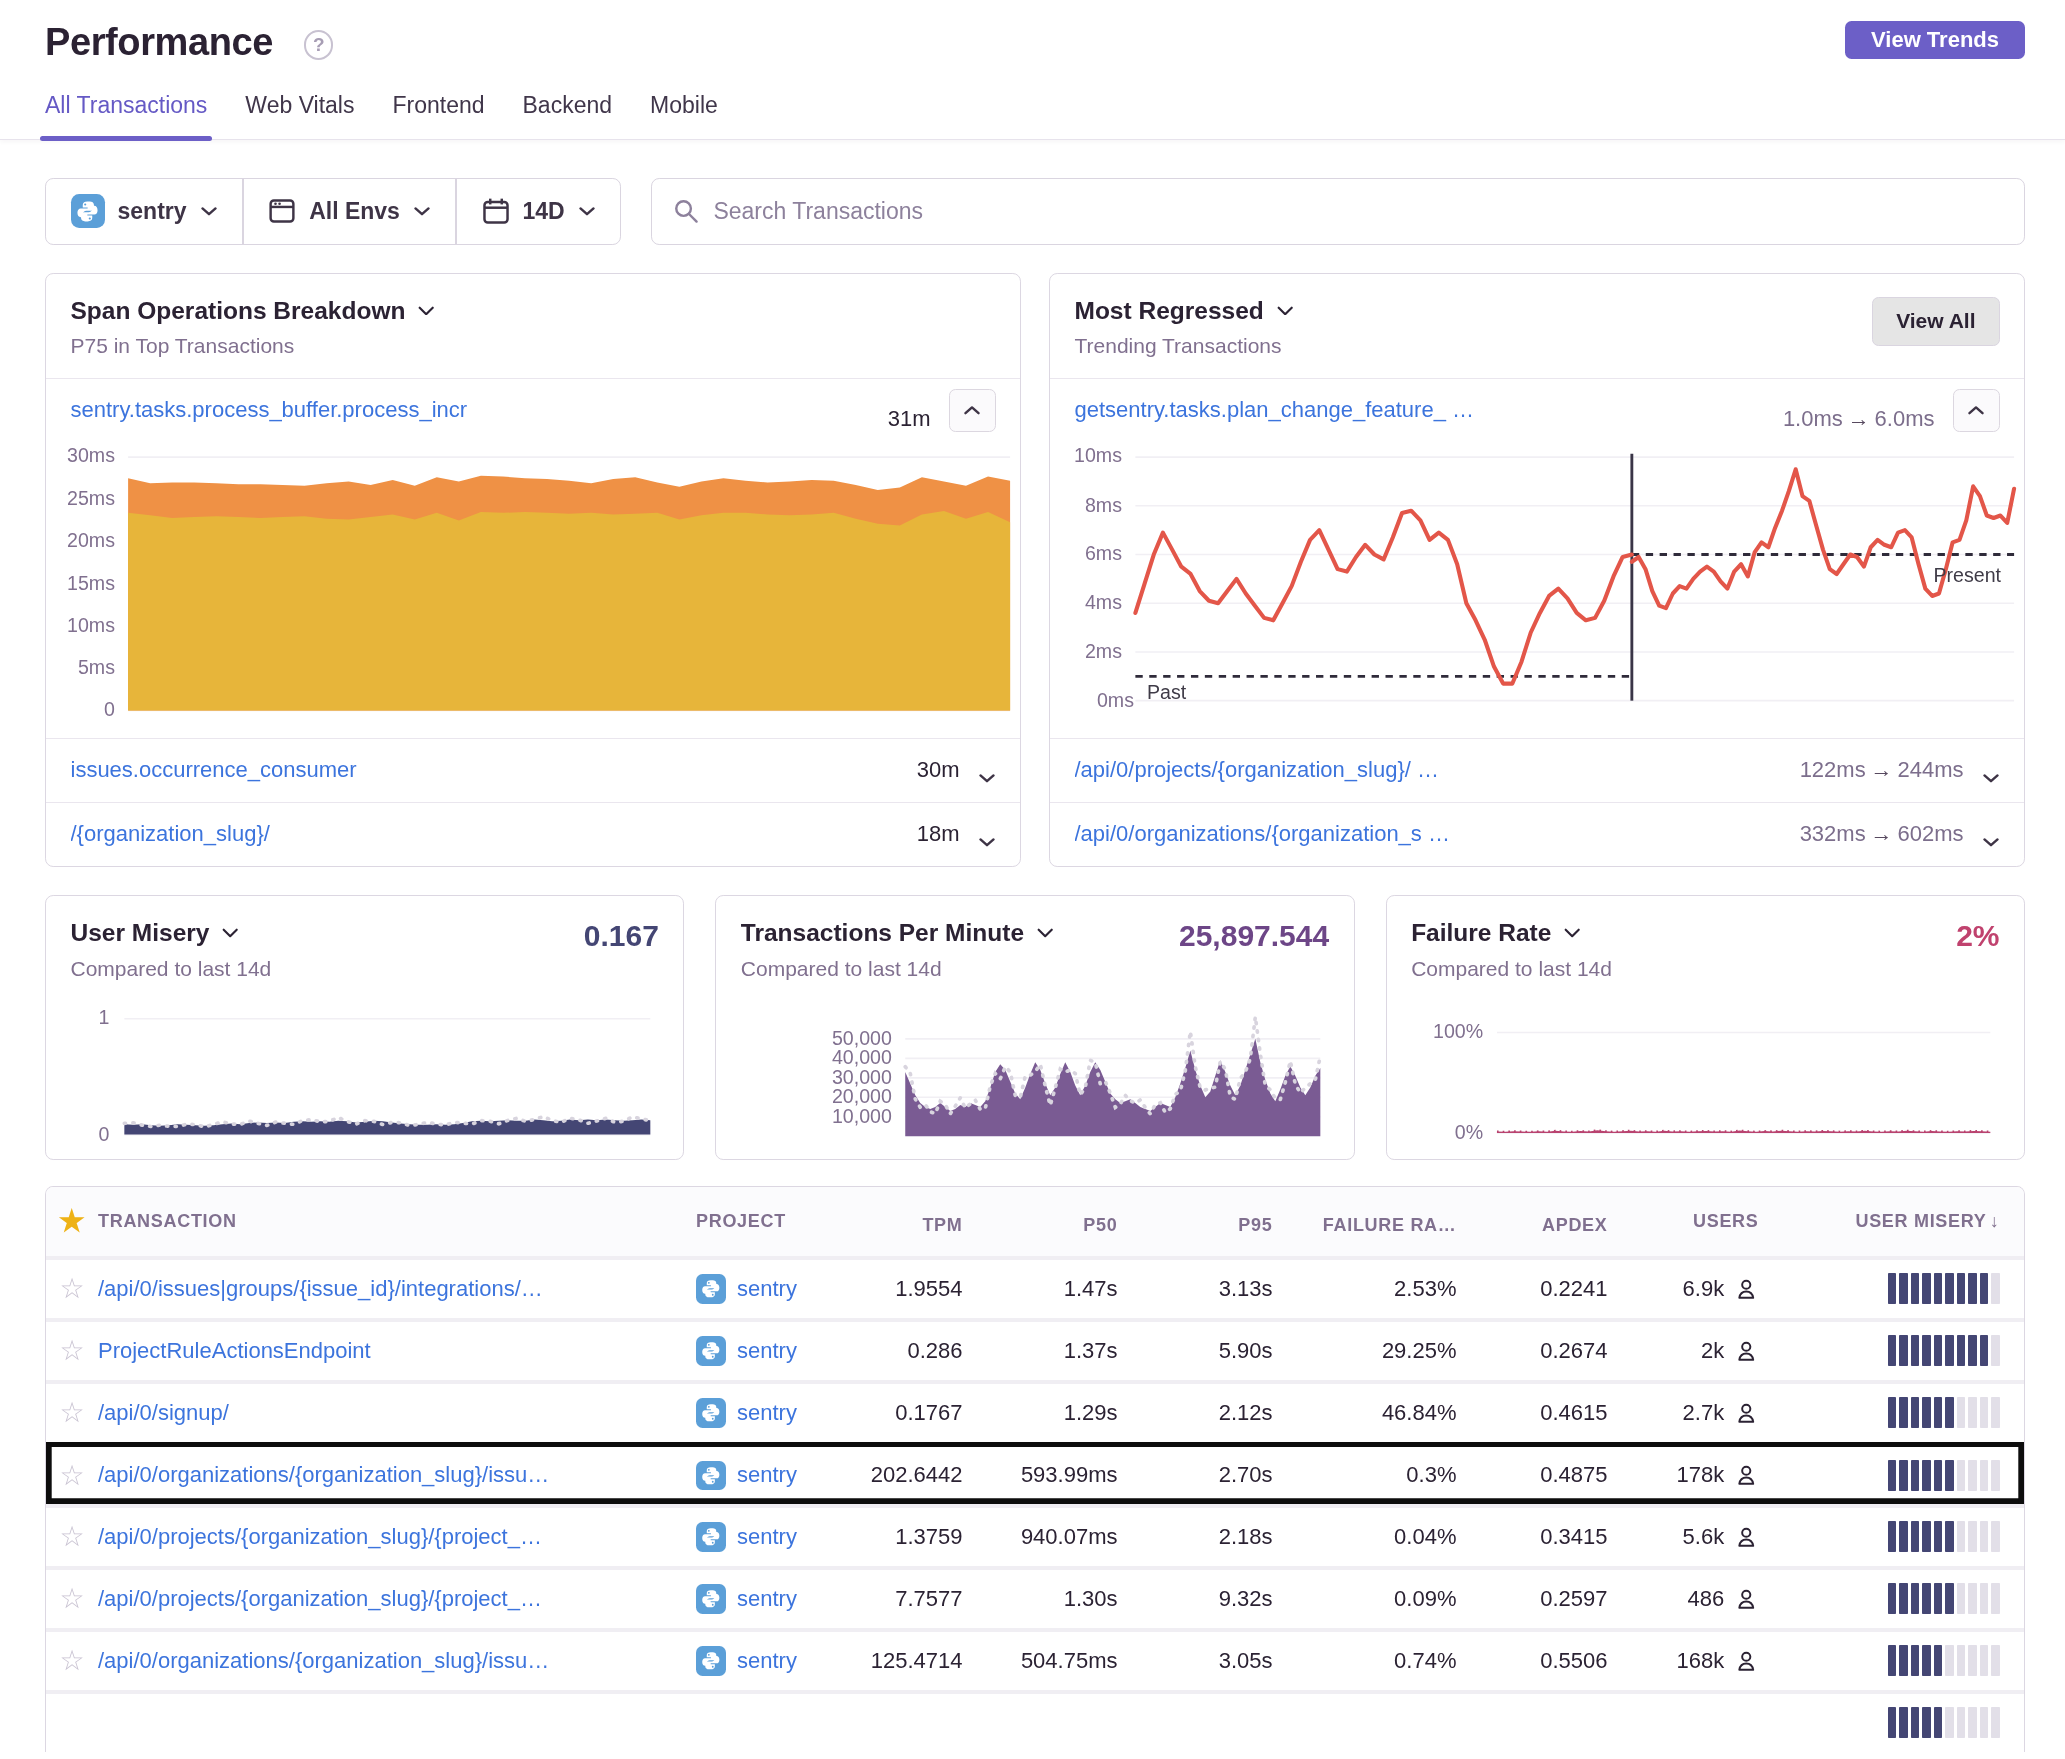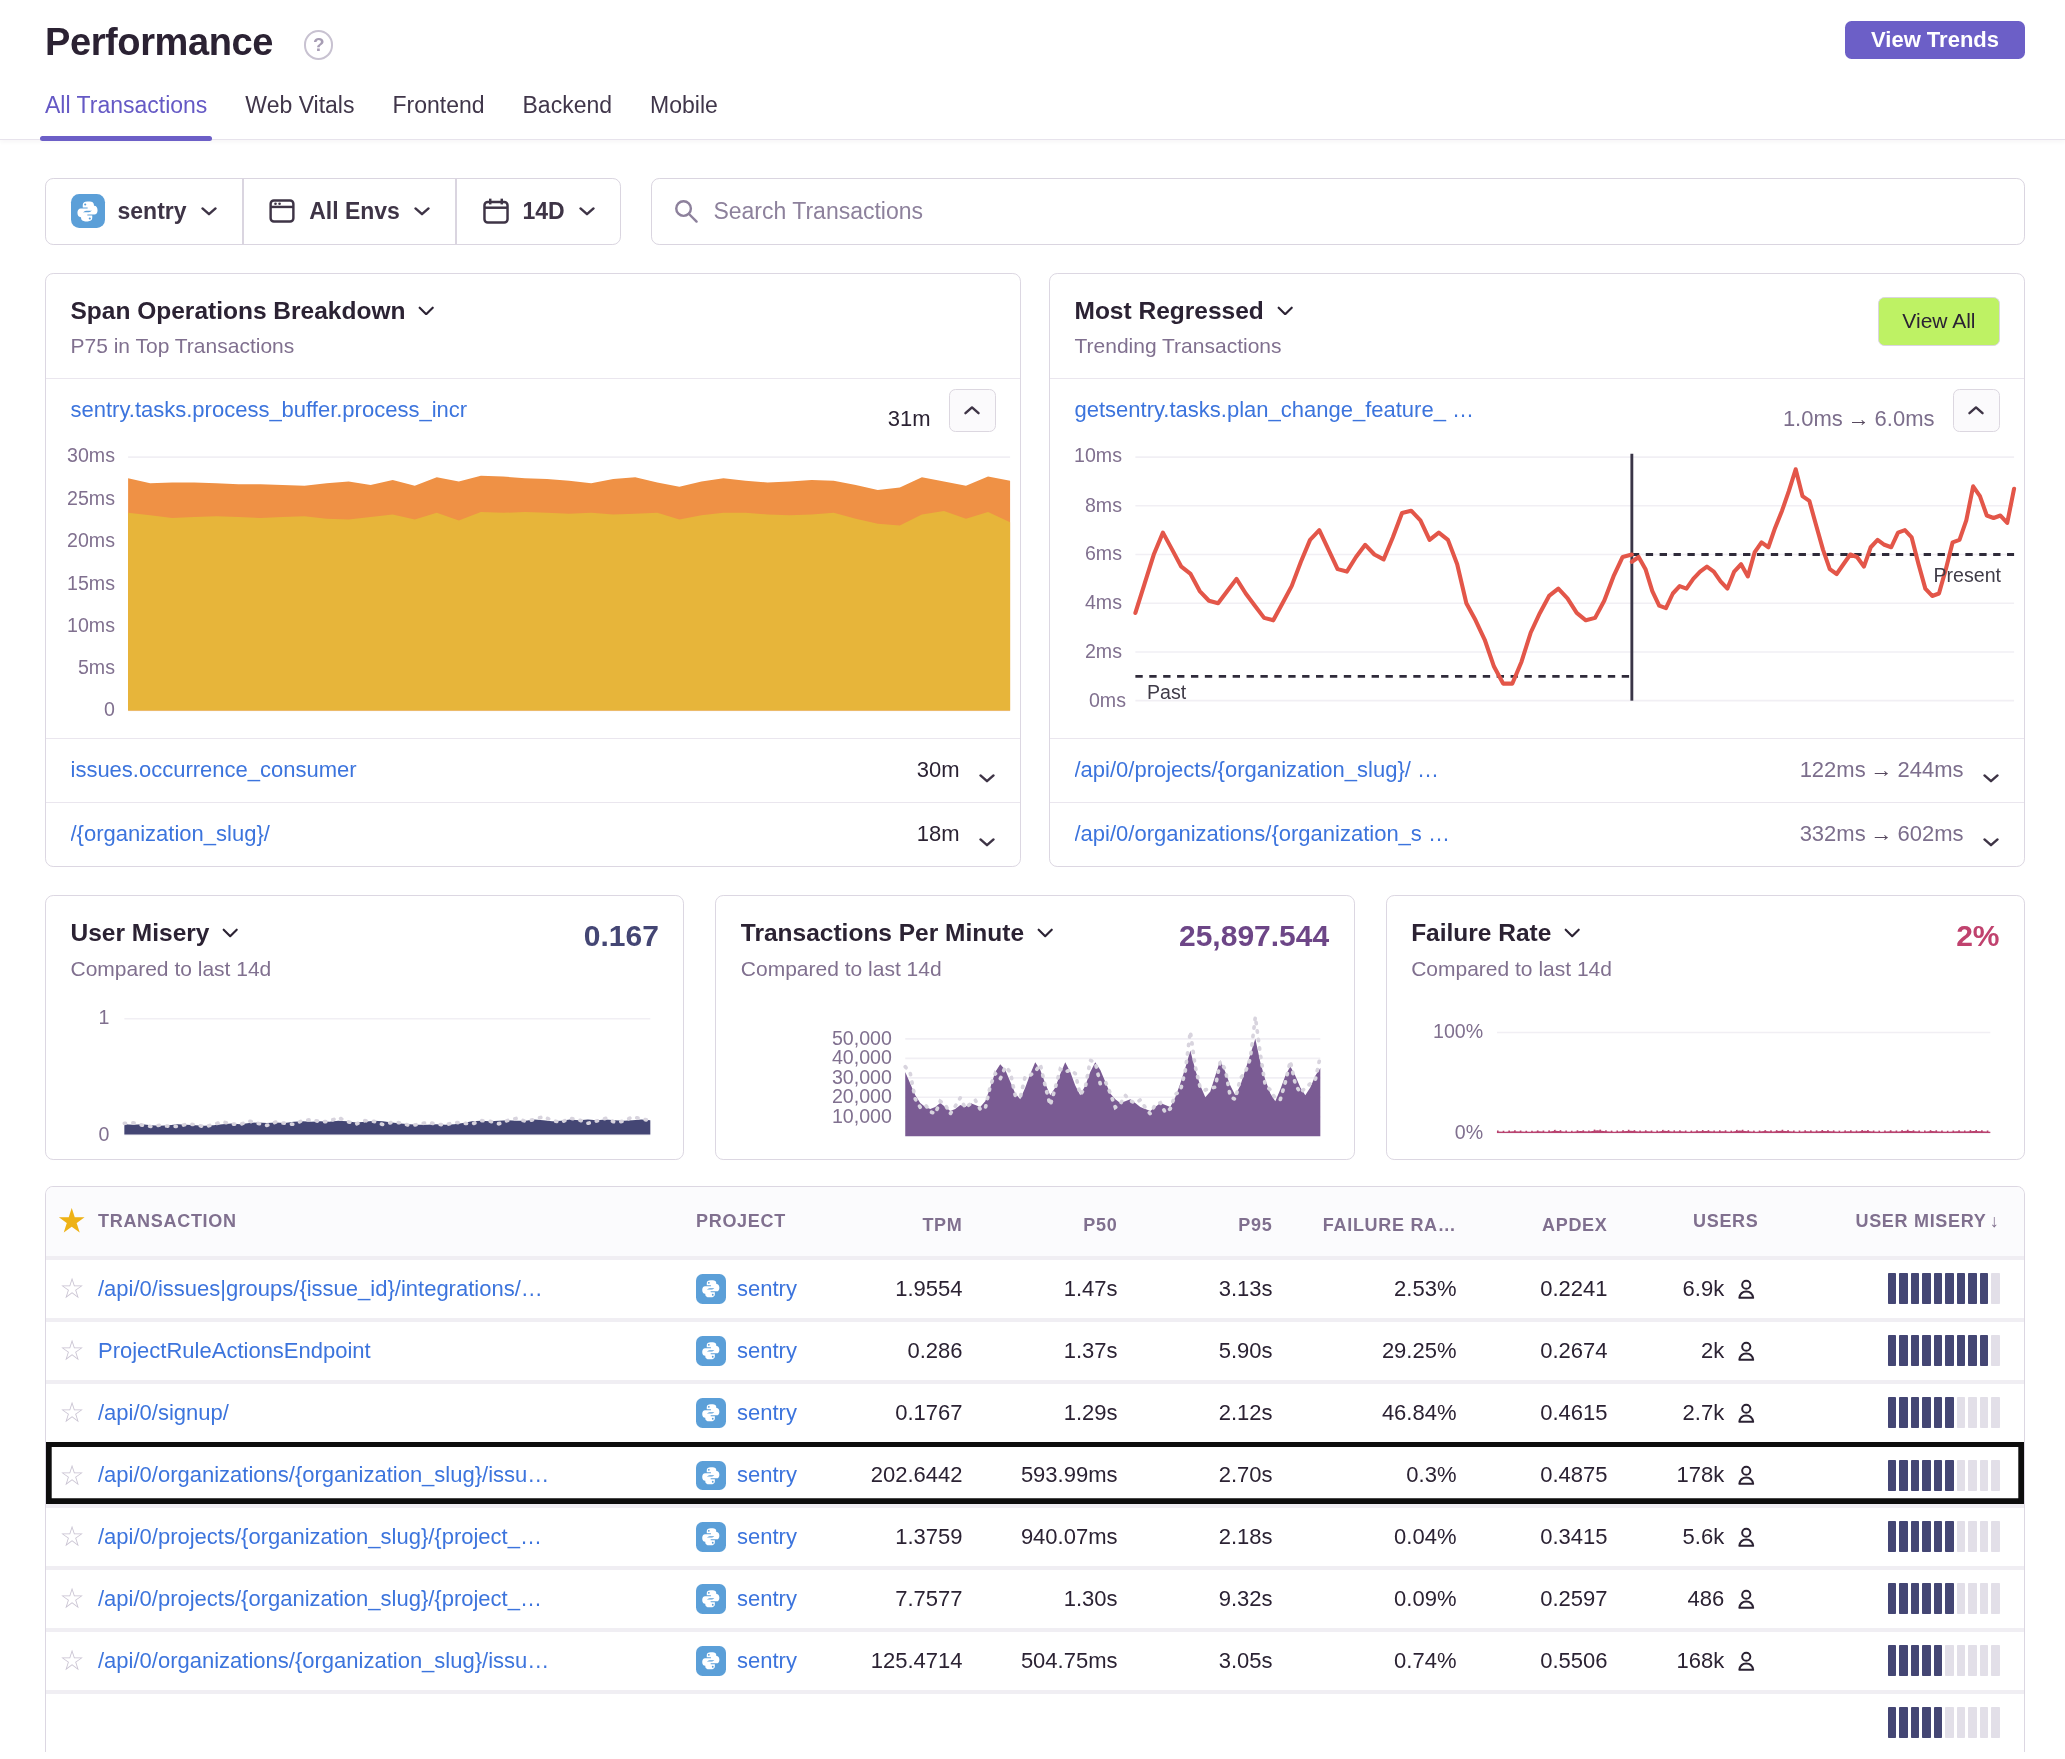--- a/index.html
+++ b/index.html
@@ -33,22 +33,22 @@
   .search-box input::placeholder { color: #8d819c; }
   .proj-ic { width: 34px; height: 34px; border-radius: 8.2px; background: #5b9fd8; display: flex; align-items: center; justify-content: center; flex: none; }
   .proj-ic svg { width: 23px; height: 23px; }
 
   
   .cards-row { display: flex; gap: 28px; margin: 28px 40px 0 45px; }
   .card { flex: 1; border: 1.6px solid #dcd7e2; border-radius: 8.2px; background: #fff; overflow: hidden; }
   .card-head { padding: 23px 24.5px 19.6px; display: flex; justify-content: space-between; align-items: flex-start; }
   .card-title { font-size: 24.5px; font-weight: 600; color: #2b2233; display: flex; align-items: center; gap: 13px; cursor: pointer; }
   .card-sub { font-size: 21px; color: #80708f; margin-top: 9.8px; }
-  .btn-ghost { height: 49px; padding: 0 23px; border: 1.6px solid #dad5e0; border-radius: 6.5px; font-size: 21px; font-weight: 400;
-    background: #bef264; color: #2b2233; cursor: pointer; font-family: inherit; }
+  .btn-ghost { height: 49px; padding: 0 23px; border: 1.6px solid #dad5e0; border-radius: 6.5px; font-size: 21px; font-weight: 700;
+    background: #e5e5e5; color: #2b2233; cursor: pointer; font-family: inherit; }
   .op-row { height: 64px; border-top: 1.2px solid #eae6ee; display: flex; align-items: center; justify-content: space-between; padding: 0 24.5px; }
   .op-link { color: #3c74dd; font-size: 22px; text-decoration: none; white-space: nowrap; overflow: hidden; text-overflow: ellipsis; max-width: 62%; cursor: pointer; }
   .op-right { display: flex; align-items: flex-end; gap: 18px; font-size: 22px; color: #2b2233; }
   .trend-vals { color: #7c6e8c; }
   .trend-vals .arr { color: #57495f; padding: 0 4.9px; }
   .collapse-btn { width: 47px; height: 43px; border: 1.6px solid #dcd7e0; border-radius: 6.5px; background: #fbfafc;
     display: flex; align-items: center; justify-content: center; cursor: pointer; }
   .chev-plain { display: flex; align-items: center; cursor: pointer; }
   .chart-wrap { position: relative; height: 291px; margin: 1.6px 0 3.3px; }
   .tick-label { position: absolute; font-size: 19.6px; color: #80708f; text-align: right; }
@@ -261,21 +261,21 @@
           <line x1="711.3749999999999" x2="1179" y1="135.2" y2="135.2" stroke="#2f2b3a" stroke-width="3.5" stroke-dasharray="9 8"></line>
           <line x1="711.3749999999999" x2="711.3749999999999" y1="12" y2="314" stroke="#3a3547" stroke-width="3.5"></line>
           <polyline points="104.0,206.7 115.2,171.0 126.5,135.2 137.7,108.4 149.0,129.2 160.2,150.1 171.5,159.0 182.7,179.9 194.0,191.8 205.2,194.8 216.5,179.9 227.7,165.0 239.0,182.9 250.2,197.8 261.5,212.7 272.7,215.7 284.0,194.8 295.2,173.9 306.5,144.1 317.7,117.3 329.0,105.4 340.2,129.2 351.4,153.1 362.7,156.1 373.9,138.2 385.2,123.3 396.4,135.2 407.7,141.2 418.9,114.3 430.2,84.5 441.4,81.6 452.7,93.5 463.9,117.3 475.2,108.4 486.4,117.3 497.7,147.1 508.9,194.8 520.2,215.7 531.4,239.5 542.7,272.3 553.9,293.1 565.2,293.1 576.4,266.3 587.7,230.6 598.9,206.7 610.1,185.9 621.4,176.9 632.6,188.8 643.9,206.7 655.1,215.7 666.4,212.7 677.6,191.8 688.9,162.0 700.1,138.2 711.4,135.2" fill="none" stroke="#e35649" stroke-width="5" stroke-linejoin="round" stroke-linecap="round"></polyline>
           <polyline points="711.4,144.1 719.7,138.2 728.1,153.1 736.4,179.9 744.8,197.8 753.1,200.8 761.5,182.9 769.8,173.9 778.2,176.9 786.5,165.0 794.9,156.1 803.2,150.1 811.6,156.1 819.9,168.0 828.3,176.9 836.6,156.1 845.0,147.1 853.3,162.0 861.7,132.2 870.0,120.3 878.4,126.3 886.7,102.4 895.1,81.6 903.4,57.7 911.8,30.9 920.1,63.7 928.5,69.6 936.8,99.4 945.2,129.2 953.5,153.1 961.9,159.0 970.2,147.1 978.6,135.2 986.9,138.2 995.3,150.1 1003.6,126.3 1012.0,117.3 1020.3,123.3 1028.7,126.3 1037.0,108.4 1045.4,105.4 1053.7,114.3 1062.1,147.1 1070.4,176.9 1078.8,185.9 1087.1,182.9 1095.5,153.1 1103.8,120.3 1112.2,117.3 1120.5,93.5 1128.9,51.8 1137.2,63.7 1145.6,87.5 1153.9,90.5 1162.3,87.5 1170.6,96.5 1179.0,54.7" fill="none" stroke="#e35649" stroke-width="5" stroke-linejoin="round" stroke-linecap="round"></polyline>
         </svg>
         <div class="tick-label" style="left: 0px; width: 72px; top: 0.8px;">10ms</div>
         <div class="tick-label" style="left: 0px; width: 72px; top: 50px;">8ms</div>
         <div class="tick-label" style="left: 0px; width: 72px; top: 98px;">6ms</div>
         <div class="tick-label" style="left: 0px; width: 72px; top: 147px;">4ms</div>
         <div class="tick-label" style="left: 0px; width: 72px; top: 196px;">2ms</div>
-        <div class="tick-label" style="left: 4px; width: 72px; top: 245px;">0ms</div>
+        <div class="tick-label" style="left: 12px; width: 72px; top: 245px;">0ms</div>
         <div class="anno-label" style="left: 97px; top: 237px;">Past</div>
         <div class="anno-label" style="right: 23px; top: 120px;">Present</div>
       </div>
     <div class="op-row">
       <a class="op-link">/api/0/projects/{organization_slug}/ …</a>
       <div class="op-right">
         <span class="trend-vals"><span>122ms</span><span class="arr">→</span><span>244ms</span></span>
         <span class="chev-plain">
           <svg width="18" height="10.6" class="icon" viewBox="0 0 22 13">
               <path d="M3 3l8 7 8-7" stroke="#3e3446" stroke-width="3" fill="none" stroke-linecap="round" stroke-linejoin="round"></path>

